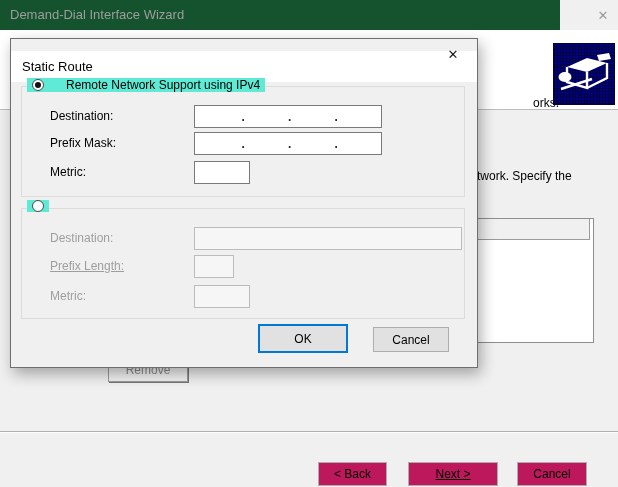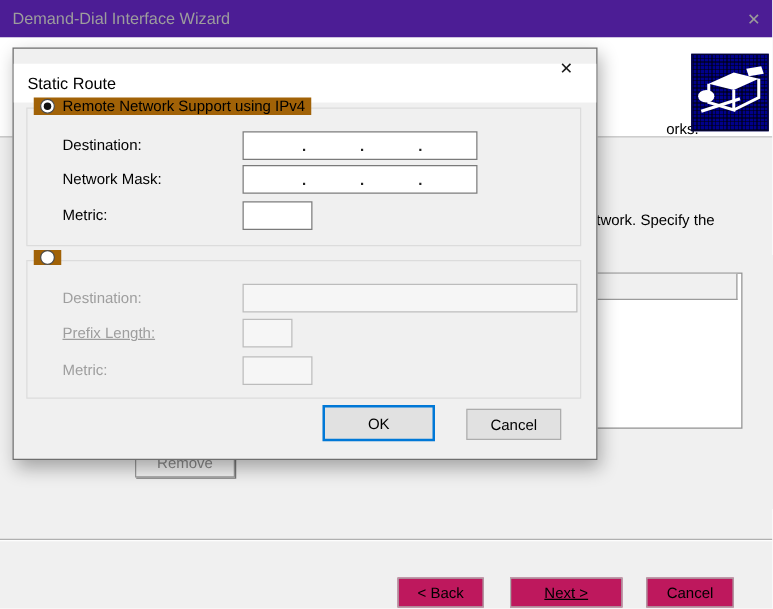--- a/index.html
+++ b/index.html
@@ -1,20 +1,20 @@
 <!DOCTYPE html>
 <html><head>
 <meta charset="utf-8">
 <style>
   html,body{margin:0;padding:0;background:#ffffff;}
   *{box-sizing:border-box;font-family:"Liberation Sans",sans-serif;}
   .screen{position:relative;width:618px;height:487px;background:#f0f0f0;overflow:hidden;font-size:12px;color:#000;}
 
   
-  .titlebar{position:absolute;left:0;top:0;width:618px;height:30px;background:#4c1d95;}
+  .titlebar{position:absolute;left:0;top:0;width:560px;height:30px;background:#14532d;}
   .titlebar .title{position:absolute;left:10px;top:0;line-height:30px;font-size:13px;color:#9d9d9d;}
   .win-close{position:absolute;left:588px;top:0;width:30px;height:30px;display:flex;align-items:center;justify-content:center;color:#9a9a9a;font-size:13px;cursor:default;}
   .wiz-header{position:absolute;left:0;top:30px;width:618px;height:80px;background:#fff;border-bottom:1px solid #bdbdbd;}
   .hdr-frag{position:absolute;left:533px;top:66px;font-size:12px;color:#000;}
   .net-icon{position:absolute;left:553px;top:43px;width:62px;height:62px;background-color:#00008b;
     background-image:repeating-linear-gradient(0deg,rgba(0,0,10,.55) 0 1px,transparent 1px 3px),
                      repeating-linear-gradient(90deg,rgba(0,0,10,.55) 0 1px,transparent 1px 3px);
     border:1px solid #05052e;}
   .body-frag{position:absolute;left:477px;top:147px;font-size:12px;color:#000;white-space:nowrap;margin-top:22px;}
 
@@ -36,21 +36,21 @@
   
   .dialog{position:absolute;left:10px;top:38px;width:468px;height:330px;background:#f0f0f0;border:1px solid #6e6e6e;
     box-shadow:3px 6px 14px rgba(0,0,0,.32);z-index:10;}
   .dlg-titlebar{position:absolute;left:0;top:0;width:100%;height:31px;background:#fff;margin-top:12px;}
   .dlg-title{position:absolute;left:11px;top:0;line-height:31px;font-size:13px;color:#000;}
   .dlg-close{position:absolute;right:3px;top:0;width:42px;height:31px;display:flex;align-items:center;justify-content:center;font-size:13px;color:#1a1a1a;cursor:default;}
 
   .group{position:absolute;left:10px;width:444px;height:111px;border:1px solid #dcdcdc;}
   .group.ipv4{top:47px;}
   .group.ipv6{top:169px;}
-  .group-label{position:absolute;left:5px;top:-9px;background:#a16207;padding:0 5px;display:flex;align-items:center;gap:6px;font-size:12px;}
+  .group-label{position:absolute;left:5px;top:-9px;background:#5eead4;padding:0 5px;display:flex;align-items:center;gap:22px;font-size:12px;}
   .radio{width:12px;height:12px;border-radius:50%;border:1px solid #4c4c4c;background:#fff;position:relative;flex:0 0 auto;}
   .radio.selected::after{content:"";position:absolute;left:2px;top:2px;width:6px;height:6px;border-radius:50%;background:#111;}
 
   .fld-label{position:absolute;left:28px;font-size:12px;color:#000;}
   .fld-label.dis{color:#9e9e9e;}
   .ip-input{position:absolute;left:172px;width:188px;height:23px;background:#fff;border:1px solid #7a7a7a;}
   .ip-dot{position:absolute;bottom:3px;font-weight:bold;color:#222;}
   .ip-dot.d1{left:25%;} .ip-dot.d2{left:50%;} .ip-dot.d3{left:75%;}
   .txt-input{position:absolute;height:23px;background:#fff;border:1px solid #7a7a7a;font-size:12px;padding:0 3px;}
   .txt-input:disabled,.txt-input.dis{background:#f6f6f6;border:1px solid #bcbcbc;}
@@ -106,21 +106,21 @@
       <div class="group-label">
         <span class="radio selected"></span>
         <span>Remote Network Support using IPv4</span>
       </div>
       <span class="fld-label" style="top:22px;">Destination:</span>
       <div class="ip-input" style="top:18px;">
         <span class="ip-dot d1">.</span>
         <span class="ip-dot d2">.</span>
         <span class="ip-dot d3">.</span>
       </div>
-      <span class="fld-label" style="top:49px;">Network Mask:</span>
+      <span class="fld-label" style="top:49px;">Prefix Mask:</span>
       <div class="ip-input" style="top:45px;">
         <span class="ip-dot d1">.</span>
         <span class="ip-dot d2">.</span>
         <span class="ip-dot d3">.</span>
       </div>
       <span class="fld-label" style="top:78px;">Metric:</span>
       <input class="txt-input" style="left: 172px; top: 74px; width: 56px;" value="">
     </div>
 
     <div class="group ipv6">

